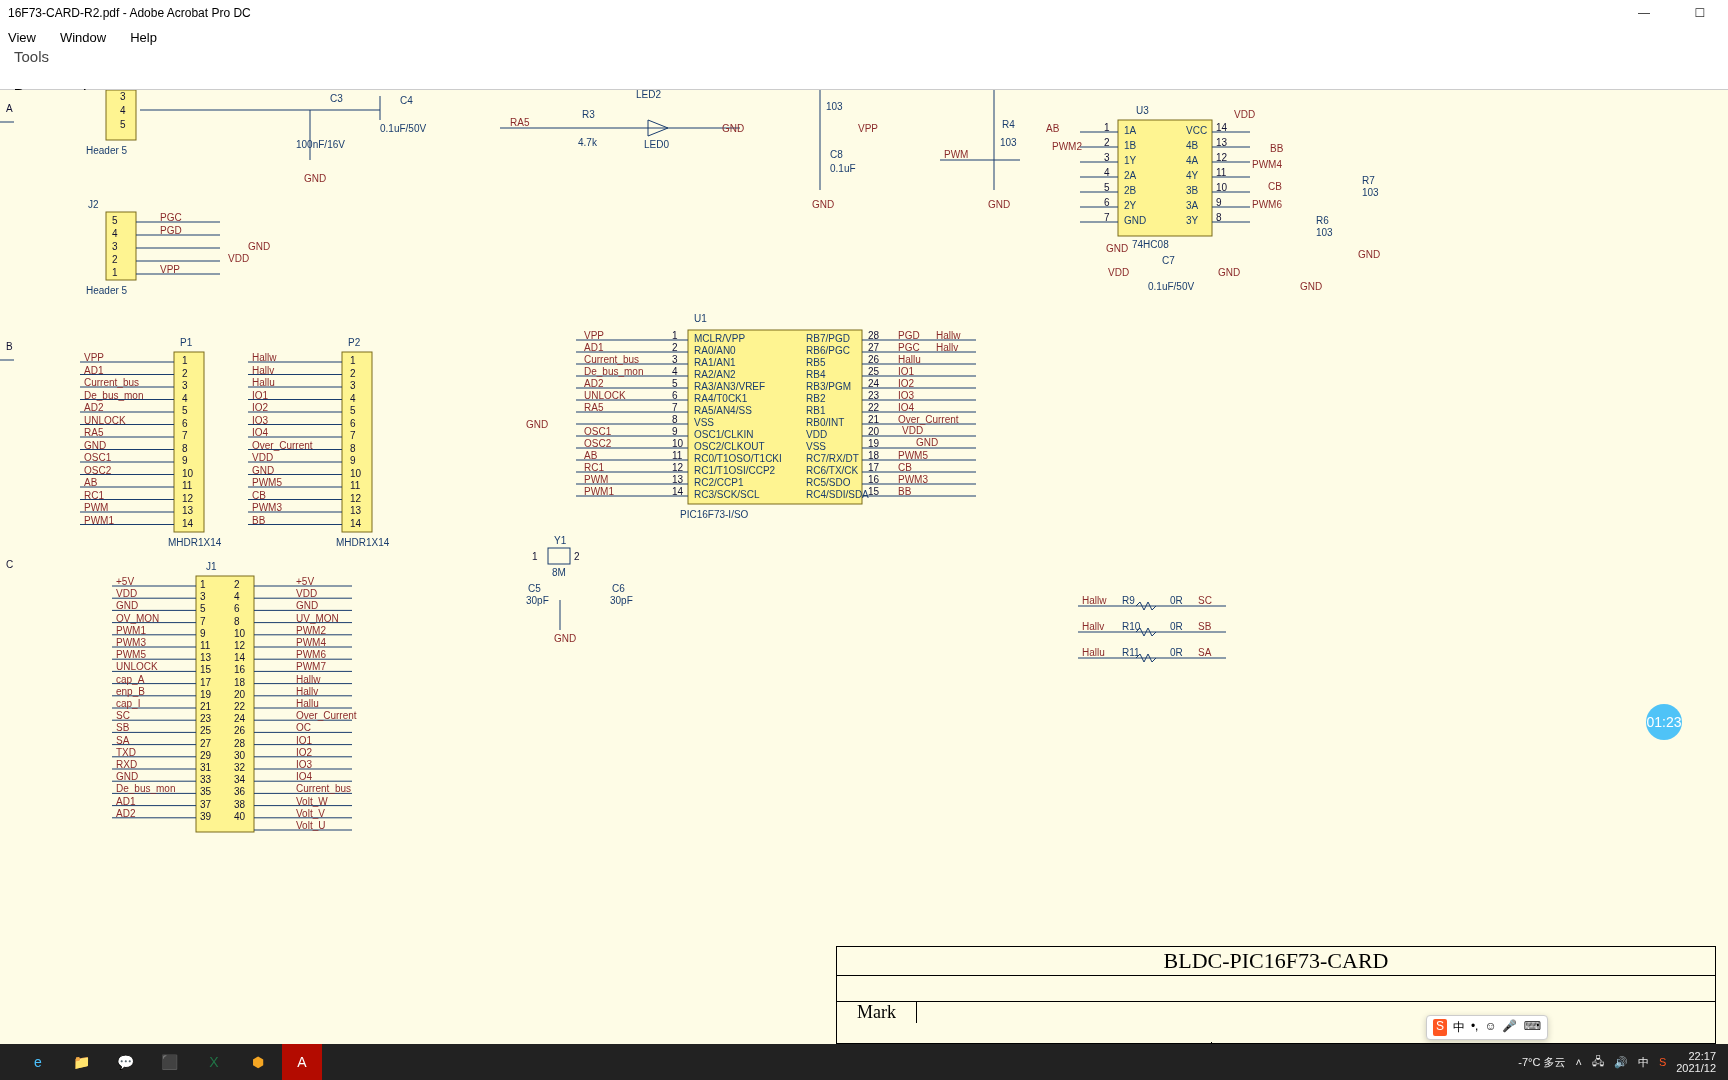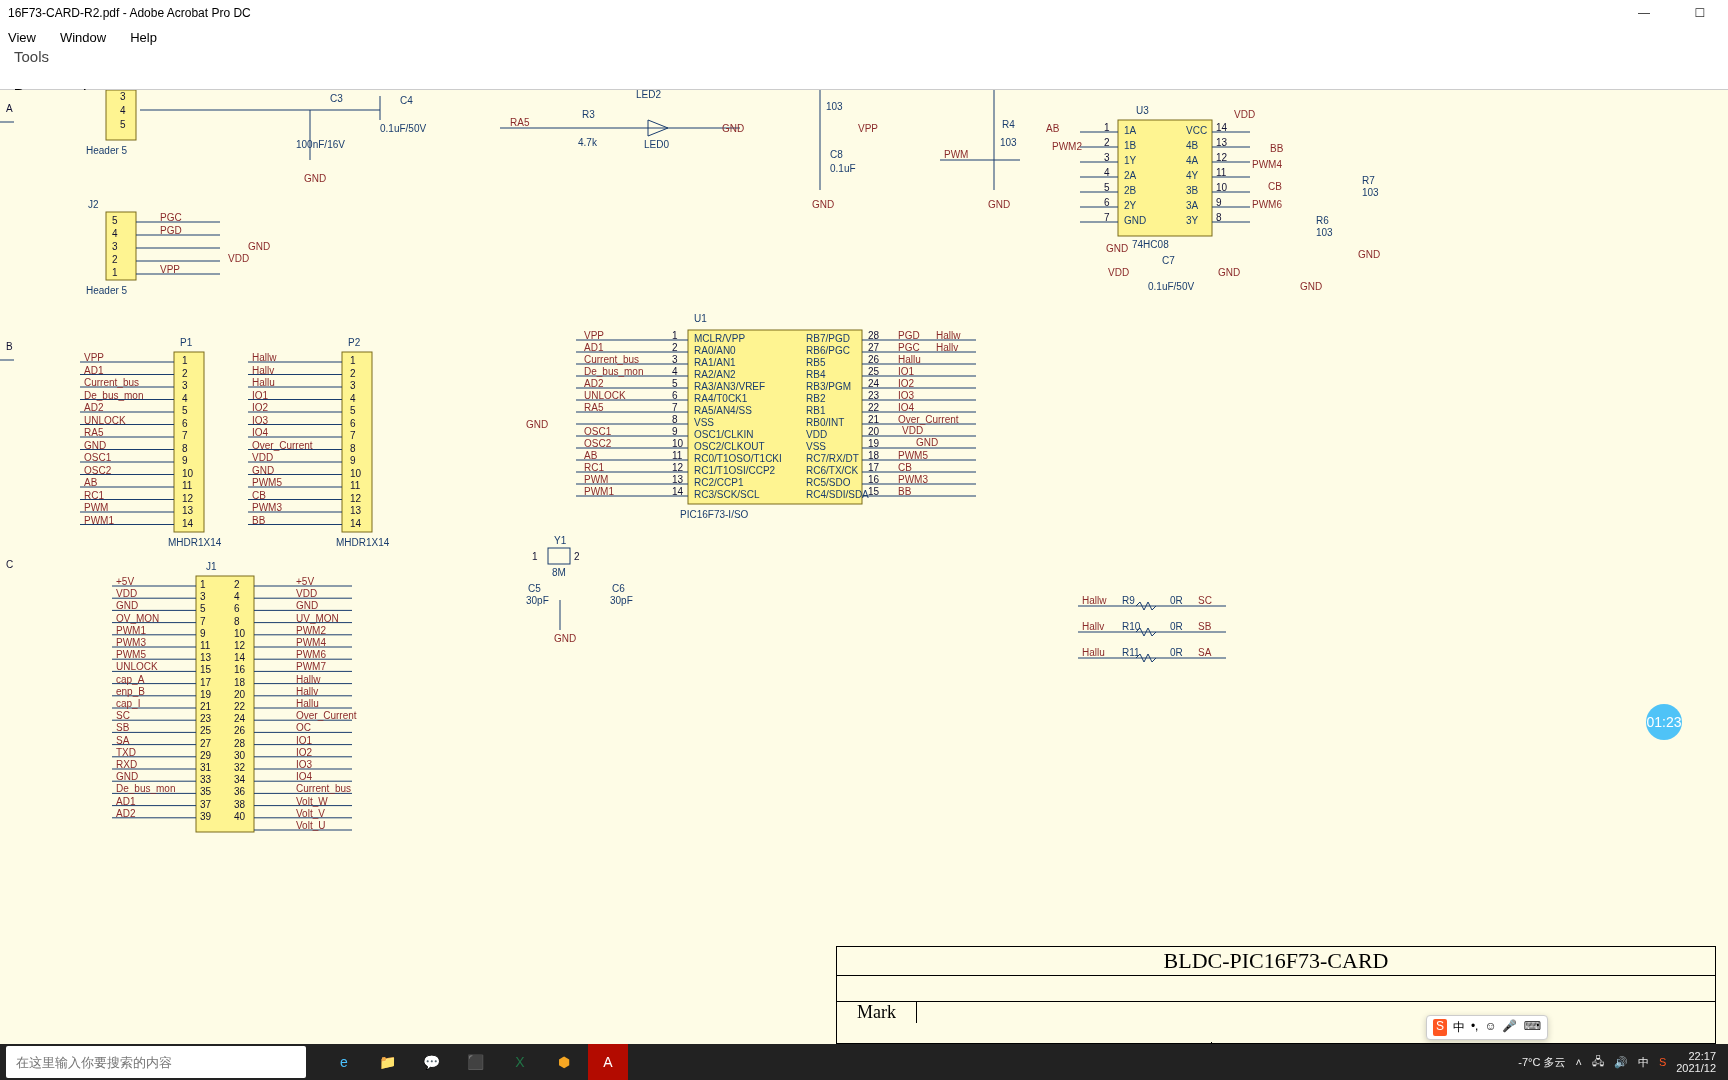--- a/index.html
+++ b/index.html
@@ -618,21 +618,20 @@
     <div class="tb-cell" style="width:80px;">Mark</div>
     <div class="tb-cell" style="width:375px;">Change</div>
     <div class="tb-cell" style="width:90px;">Signature</div>
     <div class="tb-cell" style="width:80px;">Data</div>
   </div>
 </div>
 
 </div>
 
 <div class="taskbar">
-  <input placeholder="在这里输入你要搜索的内容" style="">
   <div class="apps">
     <div class="app" style="color:#4cc2ff;">e</div>
     <div class="app" style="color:#f5c85f;">📁</div>
     <div class="app" style="color:#7ed321;">💬</div>
     <div class="app" style="color:#ccc;">⬛</div>
     <div class="app" style="color:#217346;">X</div>
     <div class="app" style="color:#f5a623;">⬢</div>
     <div class="app" style="background:#b30b00;color:#fff;">A</div>
   </div>
   <div class="tray">

